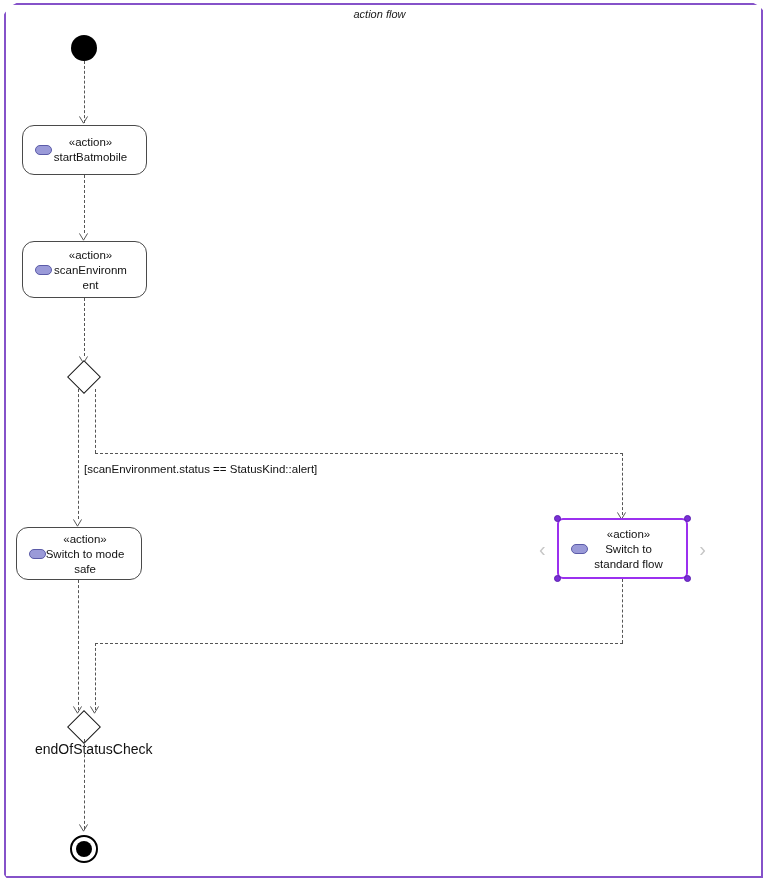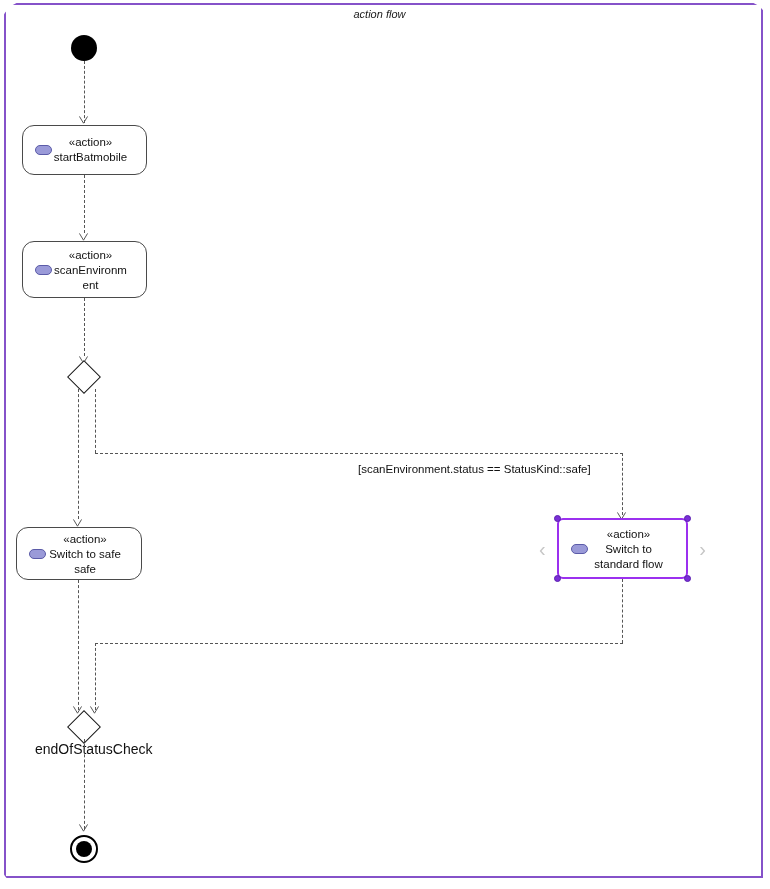--- a/index.html
+++ b/index.html
@@ -213,34 +213,34 @@
   <svg class="arrowhead" style="left:79px; top:356px;" viewBox="0 0 10 10">
     <path d="M0.5 0.5 L5 8 L9.5 0.5" fill="none" stroke="#555555" stroke-width="1.1"></path>
   </svg>
 
   <div class="diamond" style="left:72px; top:365px;"></div>
 
   <div class="edge-v" style="left:78px; top:389px; height:130px;"></div>
   <svg class="arrowhead" style="left:73px; top:519px;" viewBox="0 0 10 10">
     <path d="M0.5 0.5 L5 8 L9.5 0.5" fill="none" stroke="#555555" stroke-width="1.1"></path>
   </svg>
+  <div class="guard" style="left:84px; top:463px;">[scanEnvironment.status == StatusKind::alert]</div>
 
   <div class="edge-v" style="left:95px; top:389px; height:64px;"></div>
   <div class="edge-h" style="left:95px; top:453px; width:528px;"></div>
   <div class="edge-v" style="left:622px; top:453px; height:62px;"></div>
   <svg class="arrowhead" style="left:617px; top:512px;" viewBox="0 0 10 10">
     <path d="M0.5 0.5 L5 8 L9.5 0.5" fill="none" stroke="#555555" stroke-width="1.1"></path>
   </svg>
-  <div class="guard" style="left:358px; top:463px;">[scanEnvironment.status == StatusKind::safe]</div>
 
   <div class="node" style="left:16px; top:527px; width:126px; height:53px;">
     <span class="action-icon"></span>
     <span class="node-text">
       <span class="stereotype">«action»</span>
-      <span class="node-name">Switch to safe</span>
+      <span class="node-name">Switch to mode</span>
       <span class="node-name">safe</span>
     </span>
   </div>
 
   <div class="node selected" style="left:557px; top:518px; width:131px; height:61px;">
     <span class="action-icon"></span>
     <span class="node-text">
       <span class="stereotype">«action»</span>
       <span class="node-name">Switch to</span>
       <span class="node-name">standard flow</span>

